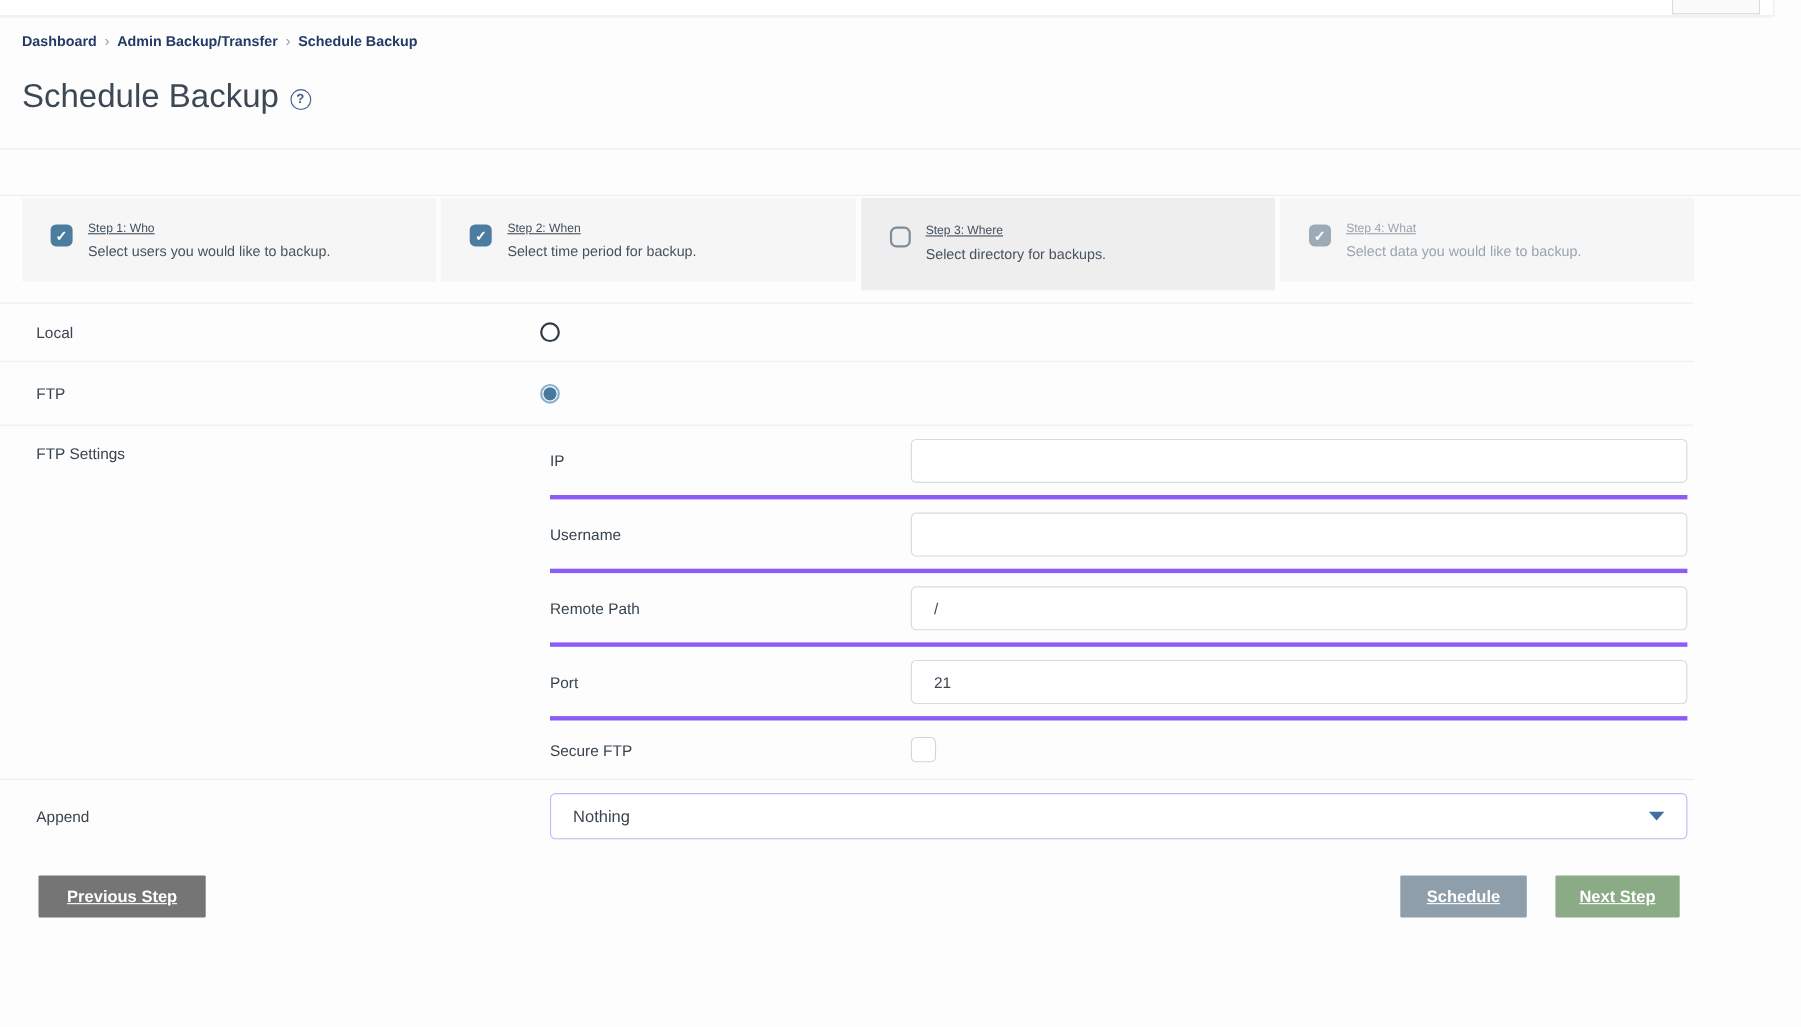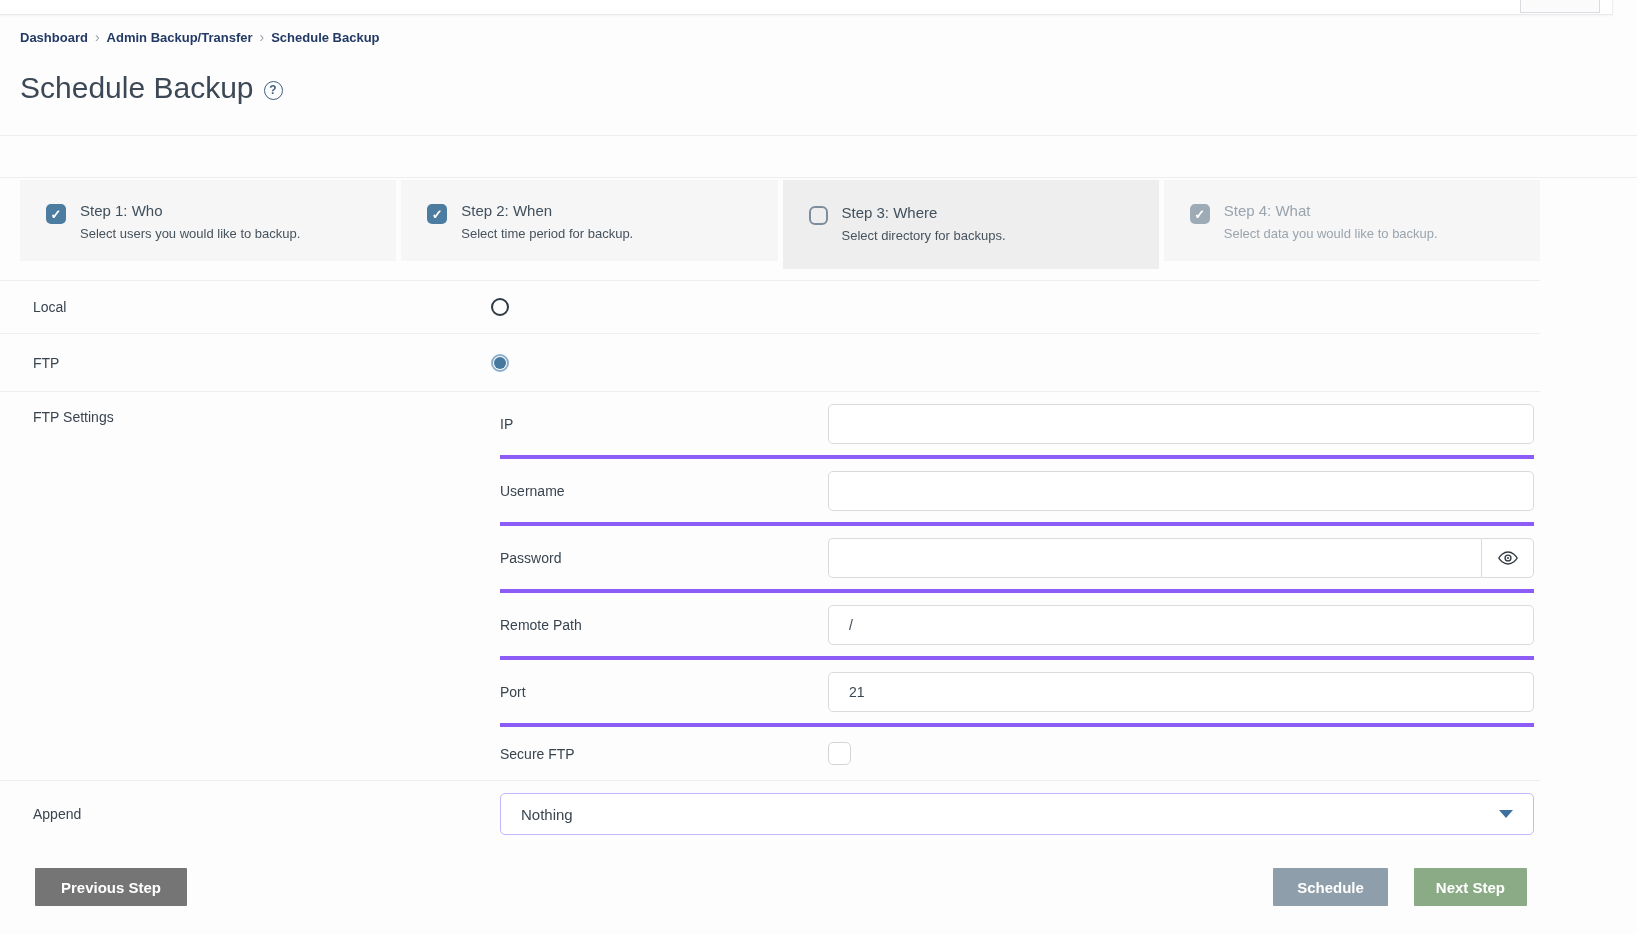--- a/index.html
+++ b/index.html
@@ -93,21 +93,21 @@
     border-radius: 5px;
     flex: 0 0 20px;
     margin-top: 2px;
     display: flex; align-items: center; justify-content: center;
     font-size: 13px; font-weight: 700; color: #fff;
   }
   .step-check.checked { background: #4d7ca1; }
   .step-check.checked-muted { background: #9dabb6; }
   .step-check.unchecked { background: transparent; border: 2px solid #7e8d9b; border-radius: 6px; width: 19px; height: 19px; flex-basis: 19px; }
   .step-texts { display: flex; flex-direction: column; gap: 7px; }
-  .step-label { font-size: 15px; color: #41505c; }
+  .step-label { font-size: 11px; color: #41505c; text-decoration: underline; }
   .step-desc  { font-size: 13px; color: #46525c; }
   .step-tab.muted .step-label, .step-tab.muted .step-desc { color: #9aa4ad; }
 
   
   .form { margin-top: 11px; width: 1540px; }
 
   .dest-row {
     display: flex;
     align-items: center;
     height: 54px;
@@ -204,20 +204,21 @@
   .btn {
     height: 38px;
     border: none;
     color: #ffffff;
     font-family: "Liberation Sans", sans-serif;
     font-size: 15px;
     font-weight: 700;
     padding: 0 22px;
     cursor: pointer;
     border-radius: 1px;
+    text-decoration: underline;
   }
   .btn-prev { background: #757575; padding: 0 26px; }
   .btn-schedule { background: #8e9eab; margin-left: auto; padding: 0 24px; }
   .btn-next { background: #8bab86; margin-left: 26px; }
 </style>
 </head>
 <body>
 
 <div class="topbar">
   <div class="topbar-partial-btn"></div>
@@ -299,35 +300,20 @@
         </span>
       </div>
 
       <div class="sub-row">
         <span class="sub-label">Username</span>
         <span class="sub-control">
           <input class="text-input" type="text" value="" style="">
         </span>
       </div>
 
-      <div class="sub-row">
-        <span class="sub-label">Password</span>
-        <span class="sub-control">
-          <span class="input-group">
-            <input class="text-input" type="password" value="" style="">
-            <span class="input-addon">
-              <svg width="22" height="22" viewBox="0 0 24 24">
-                <path d="M12 5.5C7 5.5 3.2 9.6 2 12c1.2 2.4 5 6.5 10 6.5S20.8 14.4 22 12c-1.2-2.4-5-6.5-10-6.5z" fill="none" stroke="#333a42" stroke-width="1.5"></path>
-                <circle cx="12" cy="12" r="3.2" fill="none" stroke="#333a42" stroke-width="1.5"></circle>
-                <circle cx="12" cy="12" r="1.1" fill="#333a42"></circle>
-              </svg>
-            </span>
-          </span>
-        </span>
-      </div>
 
       <div class="sub-row">
         <span class="sub-label">Remote Path</span>
         <span class="sub-control">
           <input class="text-input" type="text" value="/" style="">
         </span>
       </div>
 
       <div class="sub-row">
         <span class="sub-label">Port</span>

